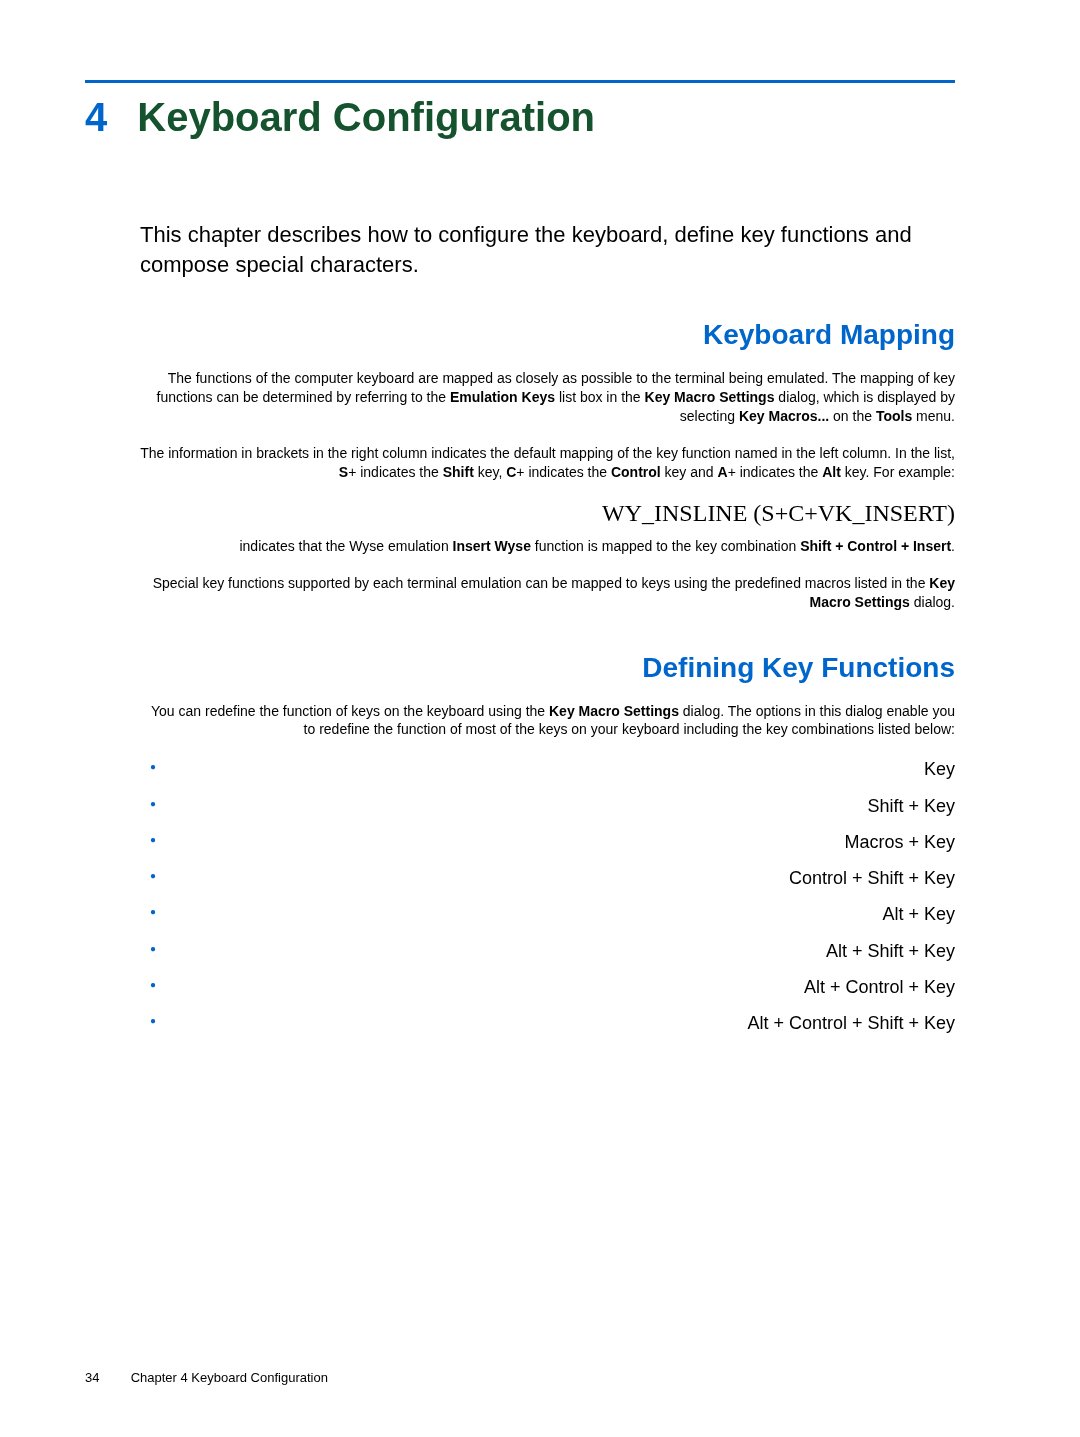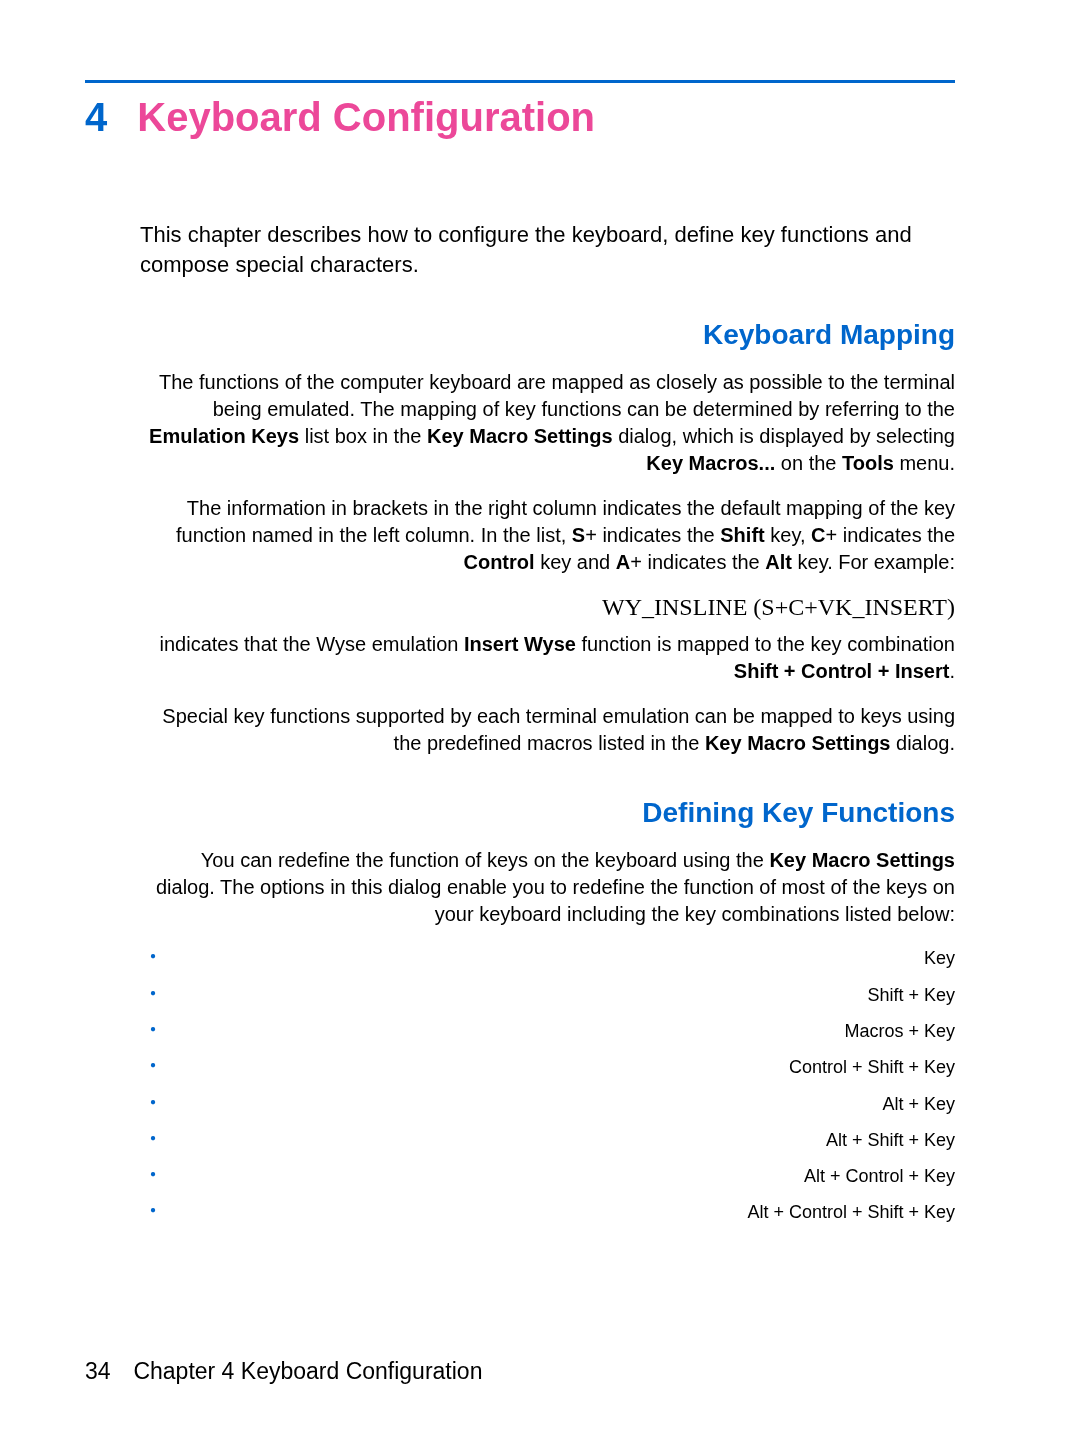--- a/index.html
+++ b/index.html
@@ -28,41 +28,41 @@
   }
   .chapter-number {
     font-size: 40px;
     font-weight: bold;
     color: #0066cc;
     font-family: Arial, Helvetica, sans-serif;
   }
   .chapter-title {
     font-size: 40px;
     font-weight: bold;
-    color: #ec4899;
+    color: #14532d;
     font-family: Arial, Helvetica, sans-serif;
   }
   .intro {
     margin-left: 55px;
     font-size: 22px;
     line-height: 1.35;
     margin-bottom: 40px;
   }
   .section-heading {
     font-size: 28px;
     font-weight: bold;
     color: #0066cc;
     margin-bottom: 18px;
     font-family: Arial, Helvetica, sans-serif;
   }
   .body-indent {
     margin-left: 55px;
   }
   .para {
-    font-size: 20px;
+    font-size: 14px;
     line-height: 1.35;
     margin-bottom: 18px;
   }
   .code-example {
     font-family: Liberation Serif, serif;
     font-size: 24px;
     margin-bottom: 10px;
   }
   .b { font-weight: bold; }
   ul.bullets {
@@ -82,21 +82,21 @@
     position: absolute;
     left: 10px;
     top: 3px;
     color: #0066cc;
     font-size: 10px;
   }
   .footer {
     position: absolute;
     left: 85px;
     bottom: 52px;
-    font-size: 23px;
+    font-size: 13px;
   }
   .footer .pn { display: inline-block; min-width: 42px; }
   .section-block { margin-bottom: 40px; text-align: right; }
 </style>
 </head>
 <body>
 
 <div class="page">
   <div class="rule"></div>
 

